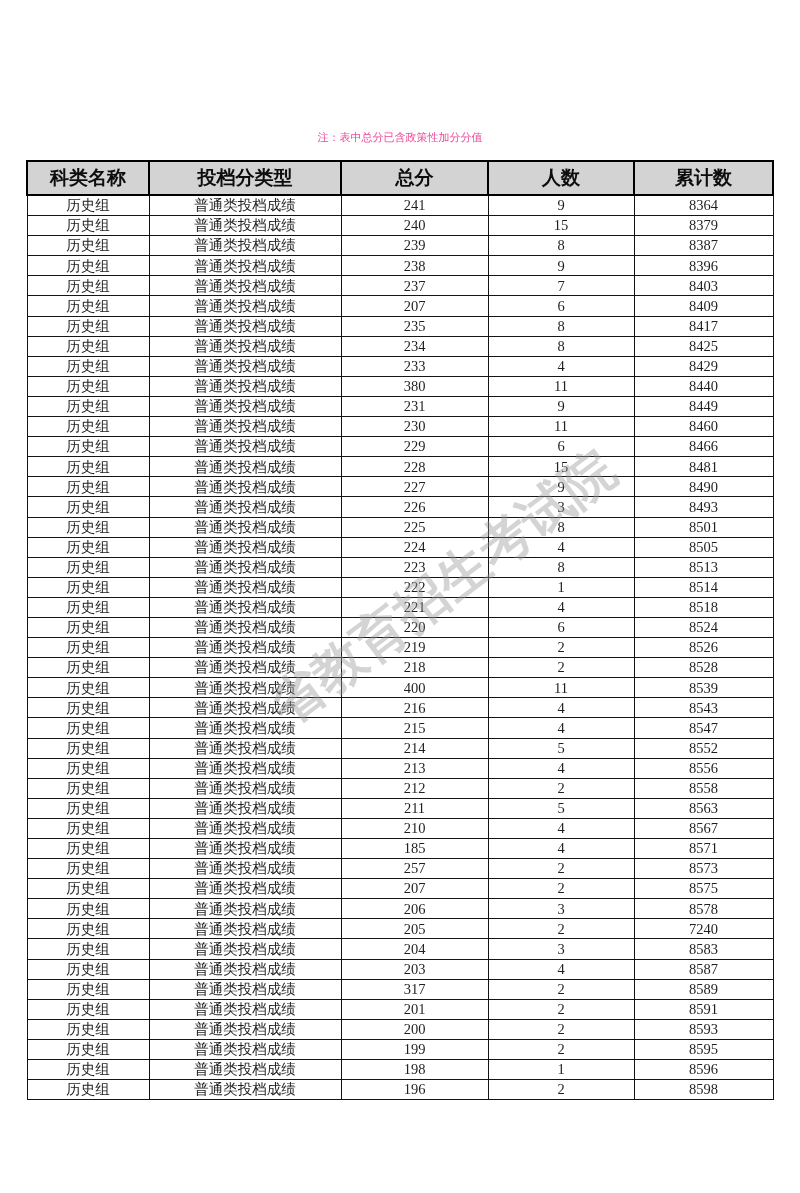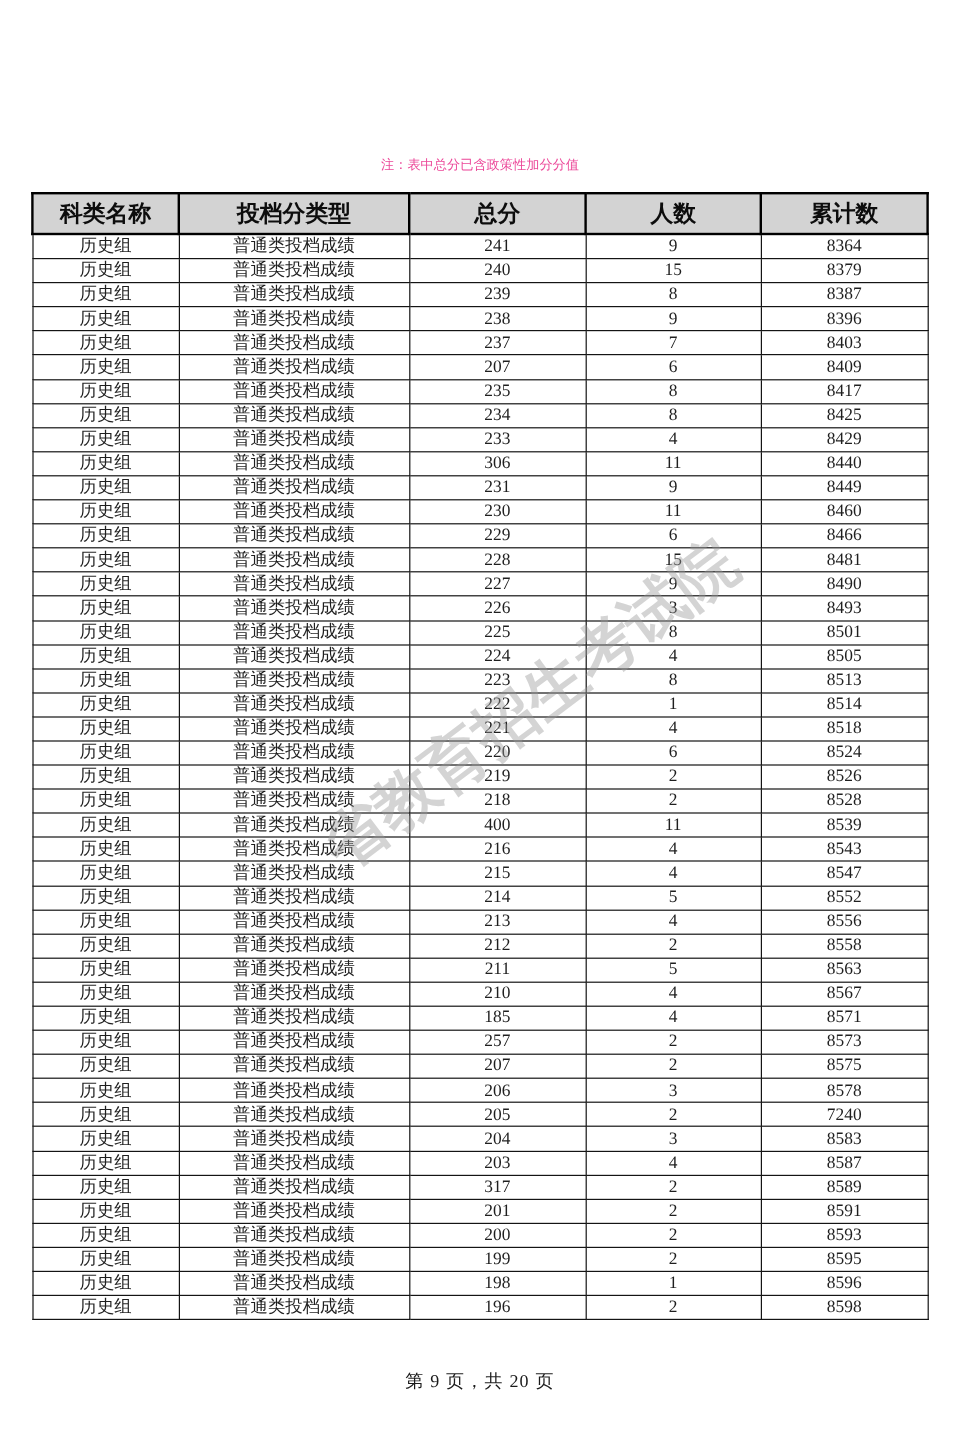--- a/index.html
+++ b/index.html
@@ -180,21 +180,21 @@
         <tr>
           <td>历史组</td>
           <td>普通类投档成绩</td>
           <td>233</td>
           <td>4</td>
           <td>8429</td>
         </tr>
         <tr>
           <td>历史组</td>
           <td>普通类投档成绩</td>
-          <td>306</td>
+          <td>380</td>
           <td>11</td>
           <td>8440</td>
         </tr>
         <tr>
           <td>历史组</td>
           <td>普通类投档成绩</td>
           <td>231</td>
           <td>9</td>
           <td>8449</td>
         </tr>
@@ -434,15 +434,14 @@
           <td>普通类投档成绩</td>
           <td>196</td>
           <td>2</td>
           <td>8598</td>
         </tr>
       </tbody>
   </table>
 
   <div class="watermark">省教育招生考试院</div>
 
-  <div class="footer">第 9 页，共 20 页</div>
 
 </div>
 
 </body></html>

